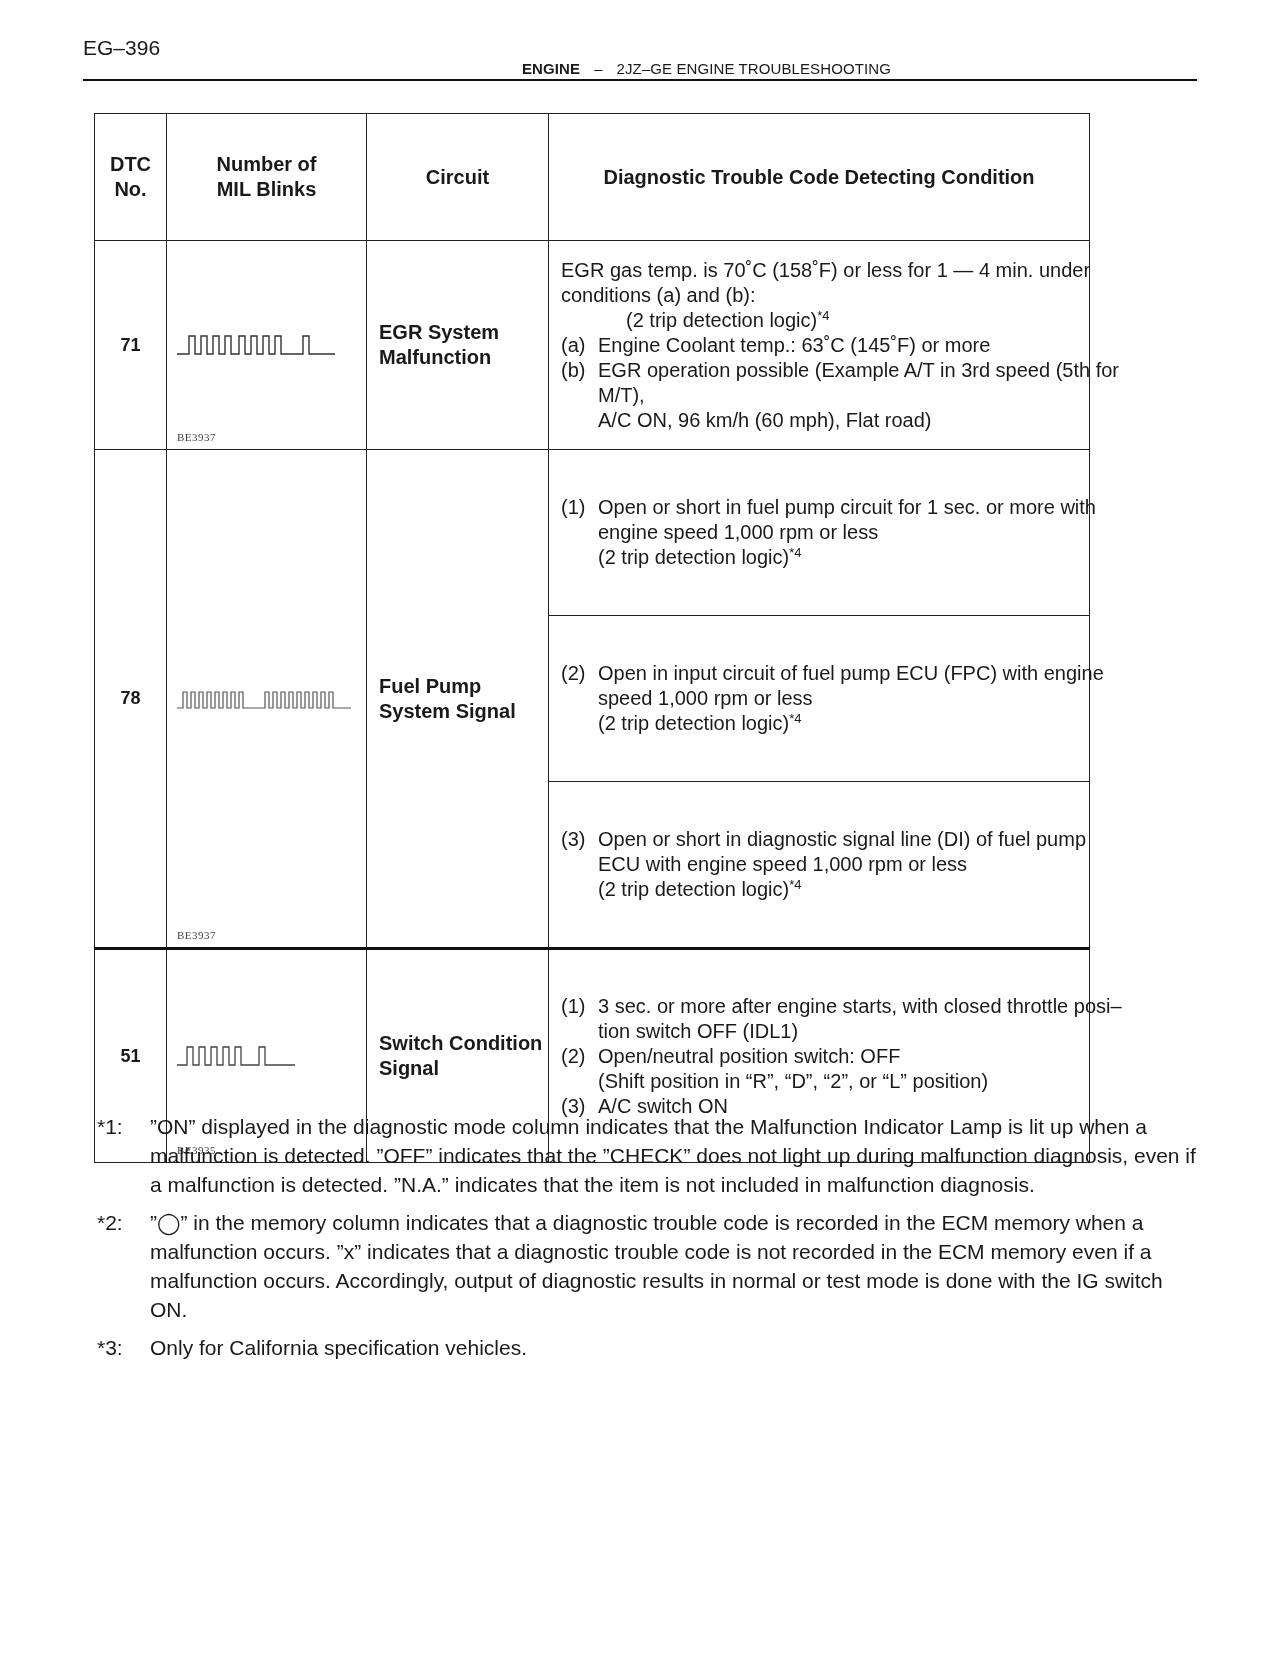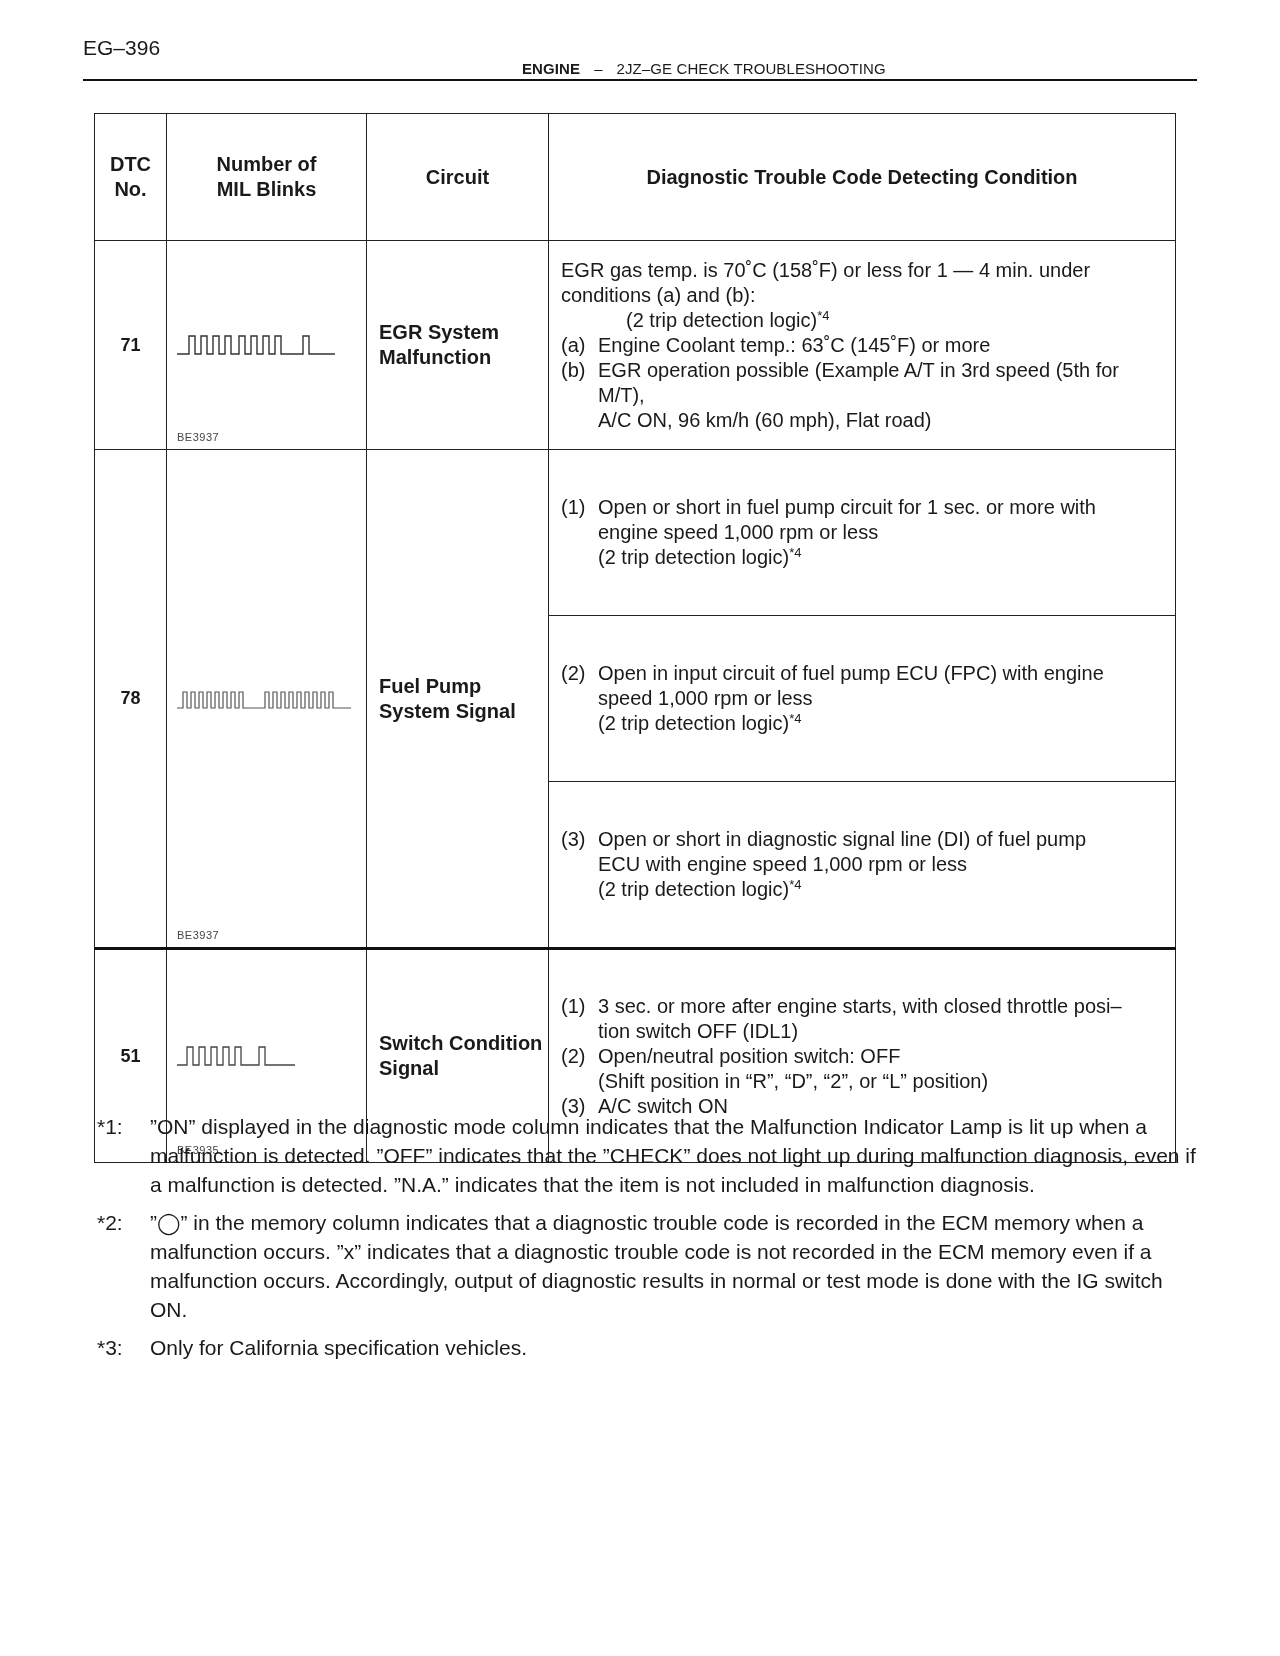--- a/index.html
+++ b/index.html
@@ -3,31 +3,31 @@
 <meta charset="utf-8">
 <style>
   html, body { margin: 0; padding: 0; background: #ffffff; }
   body { width: 1280px; height: 1656px; position: relative; font-family: "Liberation Sans", sans-serif; color: #1a1a1a; overflow: hidden; }
   .page-num { position: absolute; left: 83px; top: 36px; font-size: 21px; font-weight: normal; }
   .running-head { position: absolute; left: 522px; top: 60px; font-size: 15px; letter-spacing: 0.1px; }
   .running-head .sect { font-weight: bold; }
   .running-head .dash { margin: 0 14px; }
   .head-rule { position: absolute; left: 83px; top: 79px; width: 1114px; height: 2px; background: #111; }
 
-  .dtc-table { position: absolute; left: 94px; top: 113px; width: 1082px; border-collapse: collapse; table-layout: fixed; }
+  .dtc-table { position: absolute; left: 94px; top: 113px; width: 996px; border-collapse: collapse; table-layout: fixed; }
   .dtc-table td, .dtc-table th { border: 1.5px solid #222; vertical-align: middle; padding: 0; }
   .dtc-table th { font-weight: bold; font-size: 20px; text-align: center; line-height: 25px; height: 126px; }
   .dtc-table .col-dtc { width: 72px; }
   .dtc-table .col-blinks { width: 200px; }
   .dtc-table .col-circuit { width: 182px; }
   .dtc-table .col-cond { width: auto; }
   .dtc-no { text-align: center; font-weight: bold; font-size: 18px; }
   .blink-cell { position: relative; }
   .blink-cell svg { display: block; margin-left: 8px; }
-  .fig-code { position: absolute; left: 10px; bottom: 6px; font-family: Liberation Sans, sans-serif; font-size: 11px; color: #444; letter-spacing: 0.5px; }
+  .fig-code { position: absolute; left: 10px; bottom: 6px; font-family: Liberation Serif, serif; font-size: 11px; color: #444; letter-spacing: 0.5px; }
   .circuit { font-size: 20px; line-height: 25px; padding-left: 12px !important; font-weight: bold; }
   .cond { font-size: 20px; line-height: 25px; padding: 10px 12px 10px 12px !important; margin-top: 8px; }
   .cond .line { display: block; white-space: nowrap; }
   .cond .ind2 { padding-left: 65px; }
   .hang { display: flex; }
   .hang .lbl { width: 37px; flex: none; }
   sup { font-size: 13px; vertical-align: 7px; line-height: 0; }
   .row-71 td { height: 188px; }
   .sub-cond { height: 145px; }
   .row-51 td { height: 192px; }
@@ -36,21 +36,21 @@
   .notes { position: absolute; left: 97px; top: 1112px; width: 1100px; font-size: 21px; line-height: 29px; }
   .note { display: flex; margin-bottom: 9px; }
   .note .mark { width: 53px; flex: none; }
   .note .text { flex: 1; }
 </style>
 </head>
 <body>
 
 <div class="page-num">EG–396</div>
 <div class="running-head">
-  <span class="sect">ENGINE</span><span class="dash">–</span><span>2JZ–GE CHECK TROUBLESHOOTING</span>
+  <span class="sect">ENGINE</span><span class="dash">–</span><span>2JZ–GE ENGINE TROUBLESHOOTING</span>
 </div>
 <div class="head-rule"></div>
 
 <table class="dtc-table">
   <colgroup>
     <col class="col-dtc">
       <col class="col-blinks">
       <col class="col-circuit">
       <col class="col-cond">
   </colgroup>

